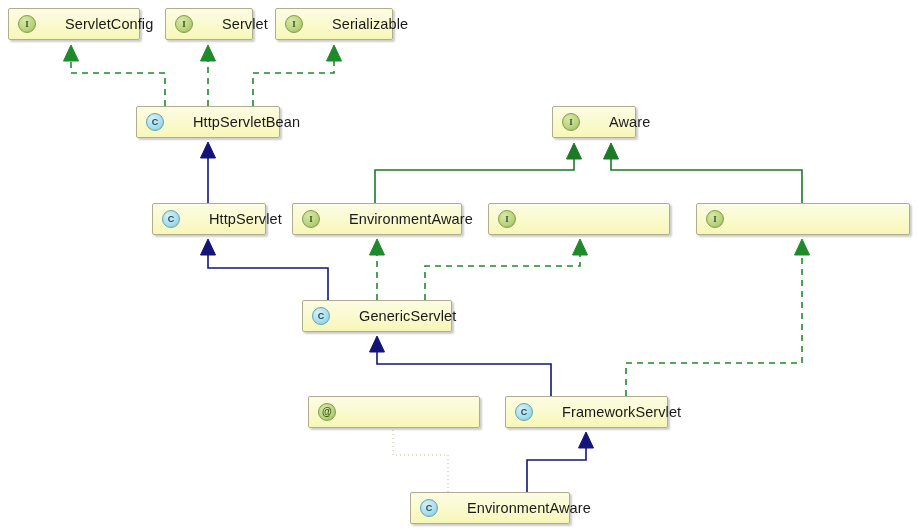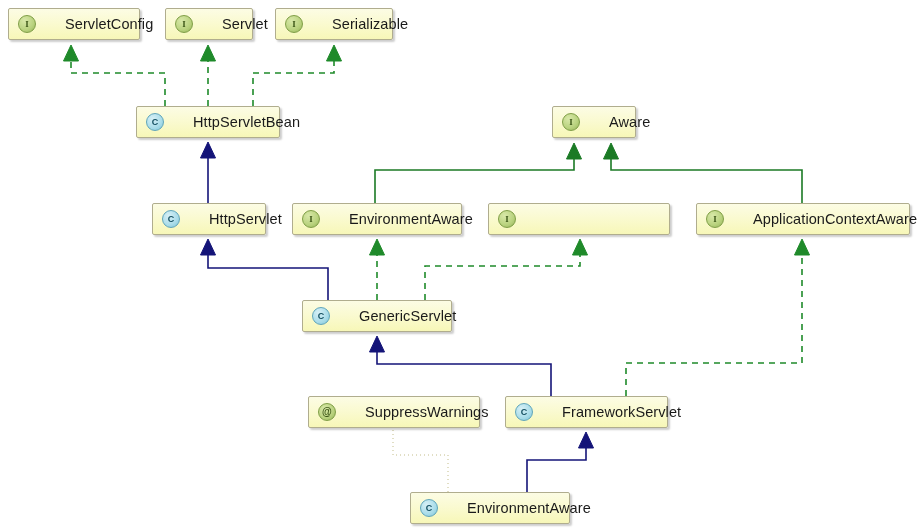--- a/index.html
+++ b/index.html
@@ -164,29 +164,27 @@
       </div>
       <div class="uml-node" style="left: 292px; top: 203px; width: 170px;">
         <span class="node-icon icon-interface">I</span>
         <span class="node-label">EnvironmentAware</span>
       </div>
       <div class="uml-node" style="left: 488px; top: 203px; width: 182px;">
         <span class="node-icon icon-interface">I</span>
       </div>
       <div class="uml-node" style="left: 696px; top: 203px; width: 214px;">
         <span class="node-icon icon-interface">I</span>
-        <span class="node-label">ApplicationContextAware</span>
       </div>
       <div class="uml-node" style="left: 302px; top: 300px; width: 150px;">
         <span class="node-icon icon-class">C</span>
         <span class="node-label">GenericServlet</span>
       </div>
       <div class="uml-node" style="left: 308px; top: 396px; width: 172px;">
         <span class="node-icon icon-annotation">@</span>
-        <span class="node-label">SuppressWarnings</span>
       </div>
       <div class="uml-node" style="left: 505px; top: 396px; width: 163px;">
         <span class="node-icon icon-class">C</span>
         <span class="node-label">FrameworkServlet</span>
       </div>
       <div class="uml-node" style="left: 410px; top: 492px; width: 160px;">
         <span class="node-icon icon-class">C</span>
         <span class="node-label">EnvironmentAware</span>
       </div>
     </div>

